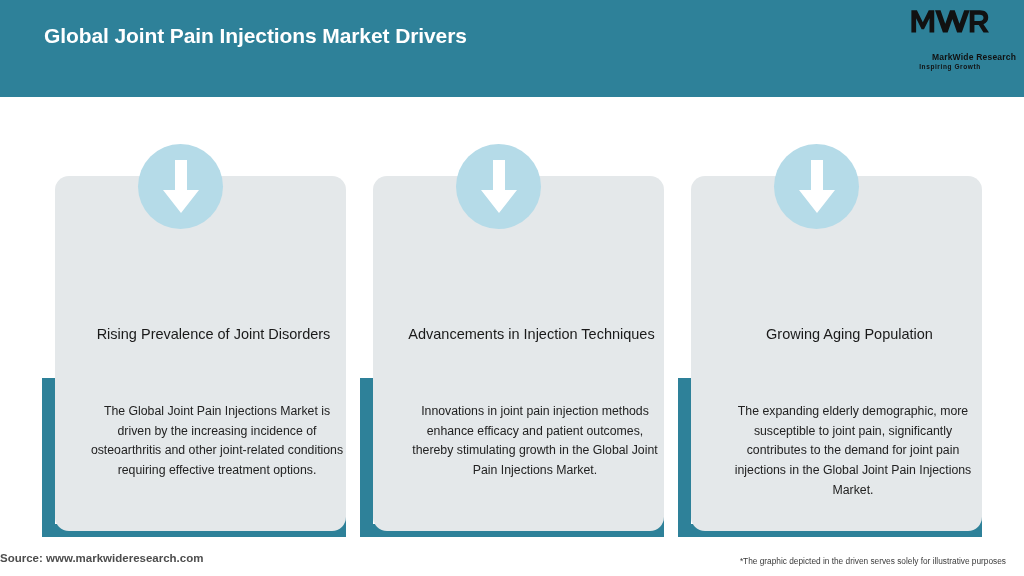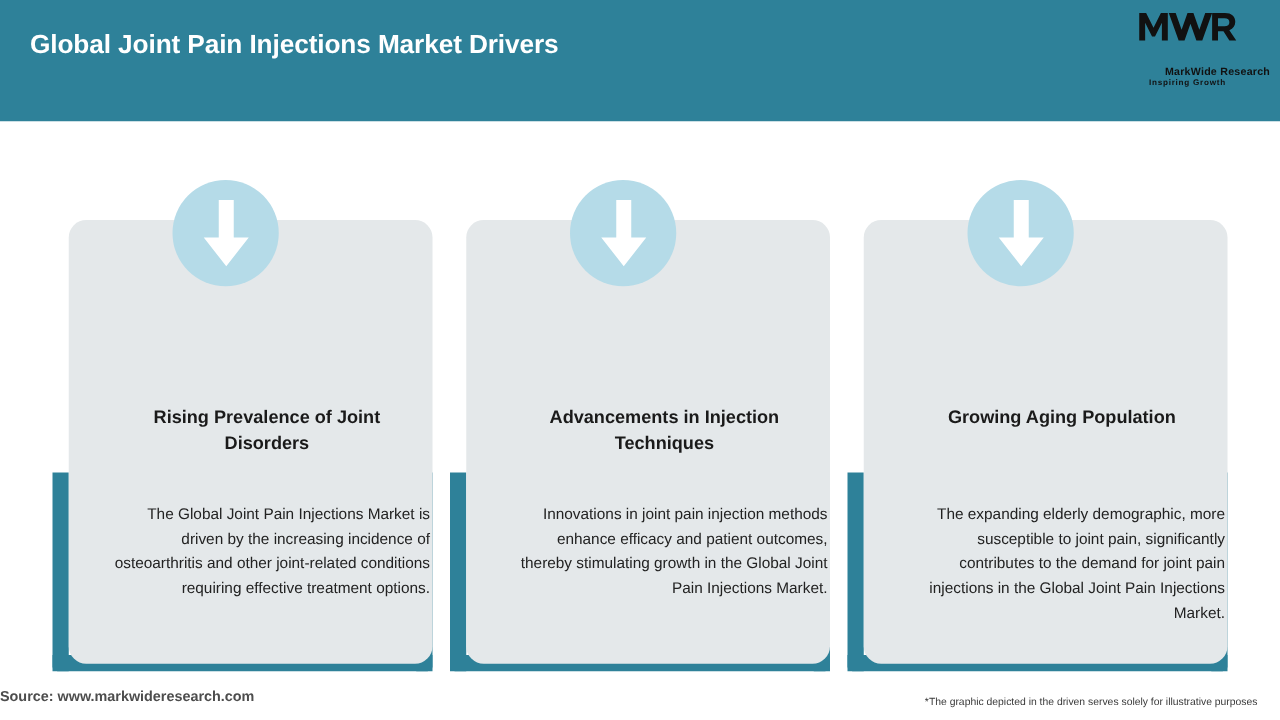--- a/index.html
+++ b/index.html
@@ -19,21 +19,21 @@
   #header-bar {
     position: absolute;
     left: 0;
     top: 0;
     width: 1024px;
     height: 97px;
     background: #2e8199;
   }
   #page-title {
     position: absolute;
-    left: 24px;
+    left: 44px;
     top: 24px;
     font-size: 21px;
     font-weight: bold;
     color: #ffffff;
     letter-spacing: -0.1px;
     white-space: nowrap;
   }
   #brand-logo {
     position: absolute;
     right: 18px;
@@ -133,30 +133,30 @@
   }
   .icon-circle svg { display: block; }
 
   .card-title {
     position: absolute;
     left: 35px;
     top: 148px;
     width: 247px;
     text-align: center;
     font-size: 14.5px;
-    font-weight: bold;
+    font-weight: normal;
     color: #1a1a1a;
     line-height: 1.45;
   }
   .card-body {
     position: absolute;
     left: 35px;
     top: 226px;
     width: 254px;
-    text-align: right;
+    text-align: center;
     font-size: 12.3px;
     color: #222222;
     line-height: 1.6;
   }
 
   
   #footer-source {
     position: absolute;
     left: 0;
     top: 552px;

